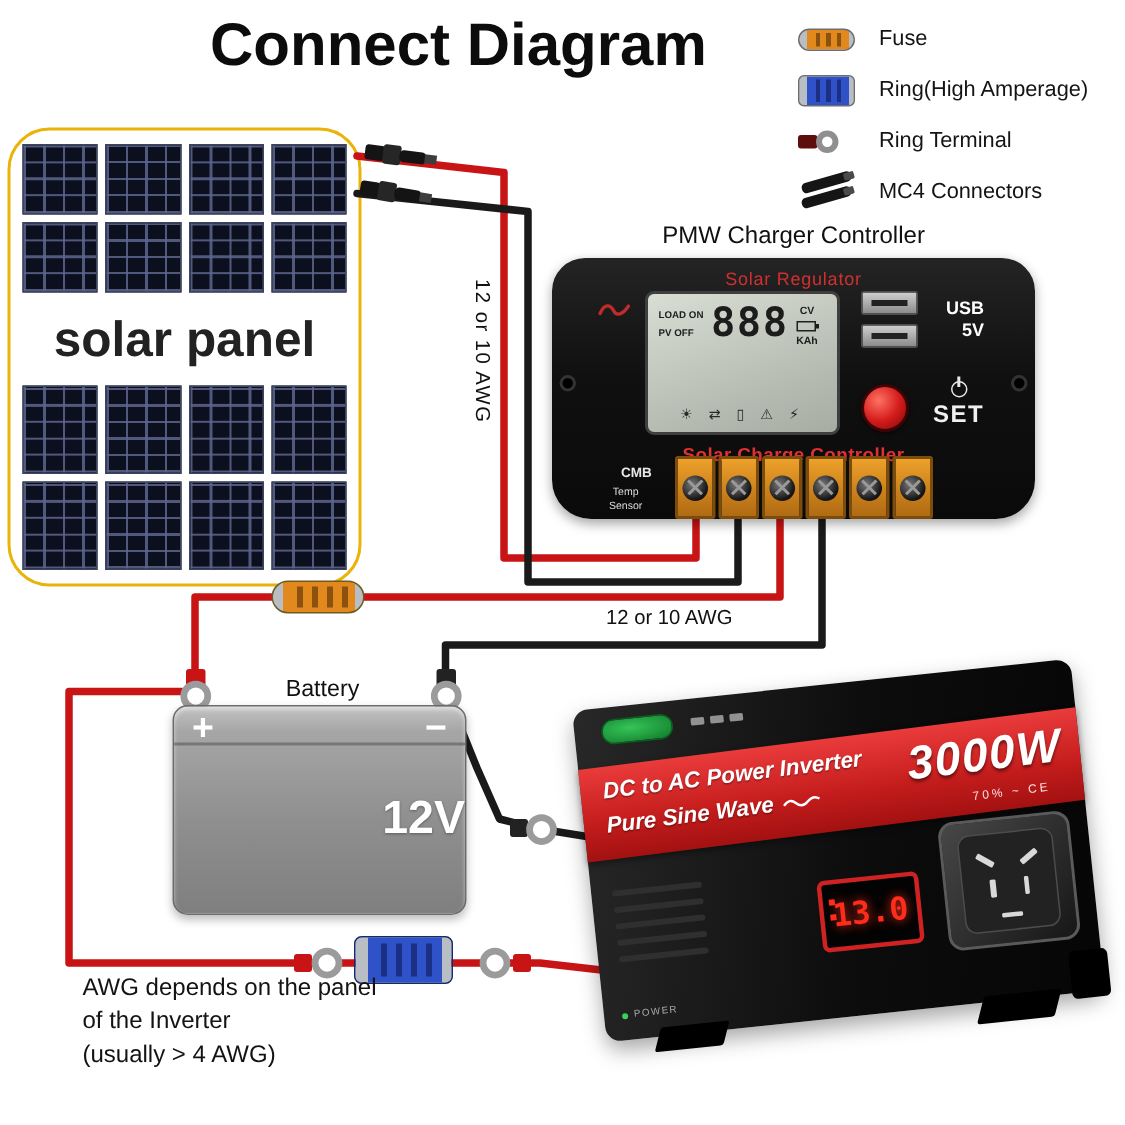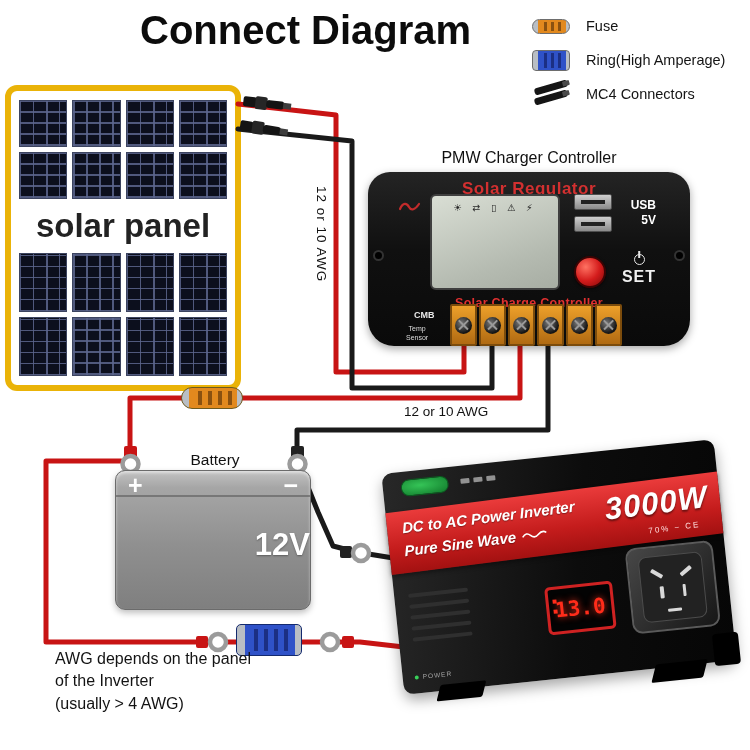--- a/index.html
+++ b/index.html
@@ -27,21 +27,21 @@
   .ico-ring{display:flex;align-items:center}
   .ico-ring .sleeve{width:13px;height:9px;background:#5e0d0d;border-radius:2px}
   .ico-ring .ring{width:15px;height:15px;border:4px solid #8f8f8f;border-radius:50%;margin-left:-1px;background:#fff}
   .ico-mc4{position:relative;width:42px;height:26px}
   .ico-mc4 span{position:absolute;left:2px;width:34px;height:7px;background:#151515;border-radius:3px;transform:rotate(-16deg)}
   .ico-mc4 span::after{content:"";position:absolute;right:-2px;top:1px;width:7px;height:5px;background:#4a4a4a;border-radius:1px}
   .ico-mc4 .c1{top:3px}.ico-mc4 .c2{top:13px}
 
   
   .panelbox{position:absolute;left:5px;top:85px;width:236px;height:306px;background:#fff;
-            border:6px solid #eab308;border-radius:12px;padding:9px 8px;
+            border:2px solid #eab308;border-radius:28px;padding:9px 8px;
             display:flex;flex-direction:column;justify-content:space-between}
   .pgrid{display:grid;grid-template-columns:repeat(4,1fr);gap:5px}
   .pg-top{grid-auto-rows:47px}
   .pg-bottom{grid-auto-rows:59px}
   .pcell{background:
           repeating-linear-gradient(90deg,rgba(92,102,142,.85) 0 1.5px,transparent 1.5px 13px),
           repeating-linear-gradient(0deg,rgba(92,102,142,.85) 0 1.5px,transparent 1.5px 11px),
           #0c0f1d;
          border:1px solid #3c4460}
   .plabel{margin:auto 0;text-align:center;font-size:33px;font-weight:700;color:#222;line-height:1.05}
@@ -64,21 +64,21 @@
           background:linear-gradient(90deg,#b9bec4 0 8px,#2f52c8 8px 58px,#b9bec4 58px)}
   .fuse-blue-ov::after{content:"";position:absolute;left:11px;right:11px;top:4px;bottom:4px;
           background:repeating-linear-gradient(90deg,transparent 0 6px,#1b2f84 6px 10px)}
 
   
   .ctrl-heading{position:absolute;left:368px;top:149px;width:322px;text-align:center;font-size:16px;color:#101010}
   .controller{position:absolute;left:368px;top:172px;width:322px;height:174px;
           background:linear-gradient(180deg,#242424 0%,#101010 45%,#0a0a0a);
           border-radius:22px 22px 26px 26px;box-shadow:0 3px 8px rgba(0,0,0,.35)}
   .ctl-top{position:absolute;top:7px;left:0;width:100%;text-align:center;color:#d23030;
-          font-size:17px;font-weight:700;letter-spacing:.5px}
+          font-size:12px;font-weight:400;letter-spacing:.5px}
   .squiggle{position:absolute;left:30px;top:28px}
   .lcd{position:absolute;left:62px;top:22px;width:130px;height:96px;
           background:linear-gradient(160deg,#d9ded4 0%,#b4bab0 70%,#a7ada3);
           border:2px solid #3f3f3f;border-radius:6px;padding:6px 7px;
           display:flex;flex-direction:column;justify-content:space-between}
   .lcd-r1{display:flex;align-items:flex-start}
   .lcd-modes{display:flex;flex-direction:column;gap:5px;font-size:6.5px;font-weight:700;color:#1e1e1e;
           padding-top:5px;white-space:nowrap}
   .lcd-digits{font-family:"DejaVu Sans Mono",monospace;font-size:27px;font-weight:700;color:#1c1c1c;
           line-height:1;margin-left:5px;letter-spacing:1px}
@@ -189,20 +189,29 @@
       <span class="llab">Fuse</span>
     </div>
     <div class="lrow">
       <span class="ibox">
           <span class="ico-fuse blue"></span>
         </span>
       <span class="llab">Ring(High Amperage)</span>
     </div>
     <div class="lrow">
       <span class="ibox">
+          <span class="ico-ring">
+            <span class="sleeve"></span>
+            <span class="ring"></span>
+          </span>
+        </span>
+      <span class="llab">Ring Terminal</span>
+    </div>
+    <div class="lrow">
+      <span class="ibox">
           <span class="ico-mc4">
             <span class="c1"></span>
             <span class="c2"></span>
           </span>
         </span>
       <span class="llab">MC4 Connectors</span>
     </div>
   </div>
 
   <div class="panelbox">
@@ -278,20 +287,32 @@
   <div class="awg-v">12 or 10 AWG</div>
   <div class="awg-h">12 or 10 AWG</div>
 
   <div class="ctrl-heading">PMW Charger Controller</div>
   <div class="controller">
     <div class="ctl-top">Solar Regulator</div>
     <svg class="squiggle" width="24" height="14">
       <path d="M2 9 C5 2, 9 3, 11 7 C13 11, 17 10, 21 4" stroke="#c22b2b" stroke-width="2.2" fill="none" stroke-linecap="round"></path>
     </svg>
     <div class="lcd">
+      <div class="lcd-r1">
+        <div class="lcd-modes">
+          <span>LOAD ON</span>
+          <span>PV OFF</span>
+        </div>
+        <div class="lcd-digits">888</div>
+        <div class="lcd-units">
+          <span>CV</span>
+          <span class="lcd-batt"></span>
+          <span>KAh</span>
+        </div>
+      </div>
       <div class="lcd-icons">☀ ⇄ ▯ ⚠ ⚡</div>
     </div>
     <div class="usb usb1"></div>
     <div class="usb usb2"></div>
     <div class="usb-label">
       <span>USB</span>
       <span>5V</span>
     </div>
     <div class="redbtn"></div>
     <div class="setgrp">

